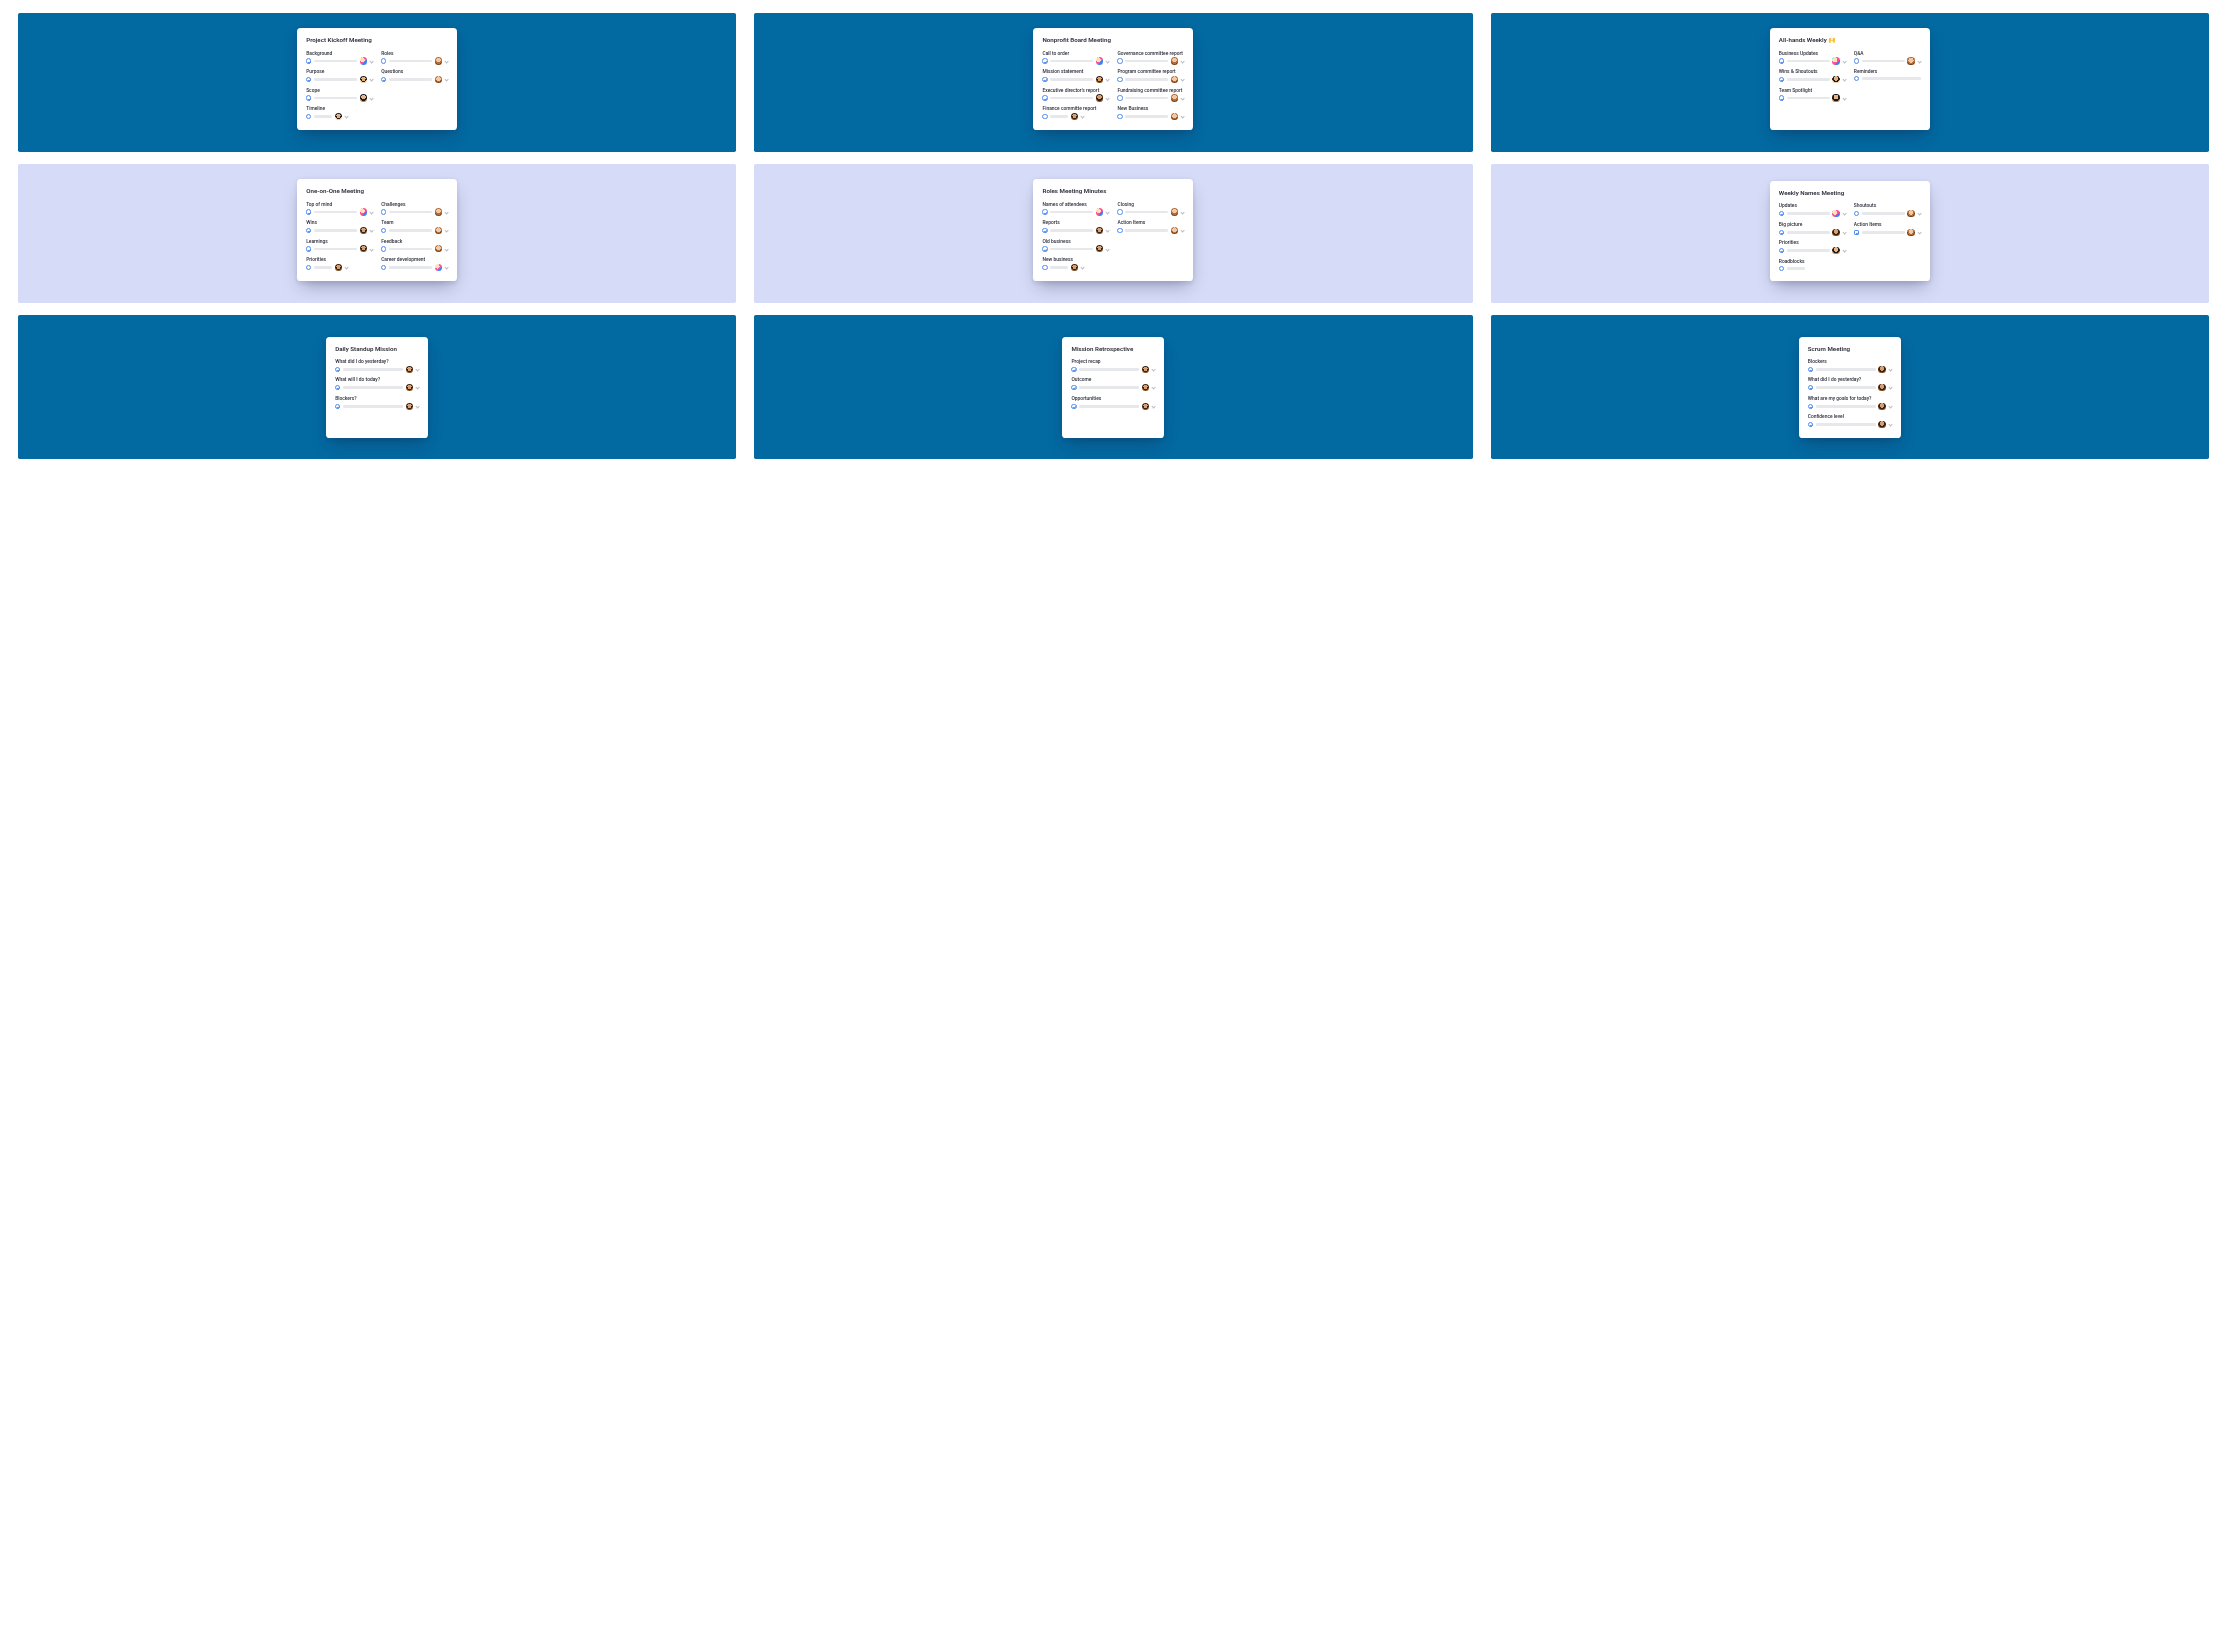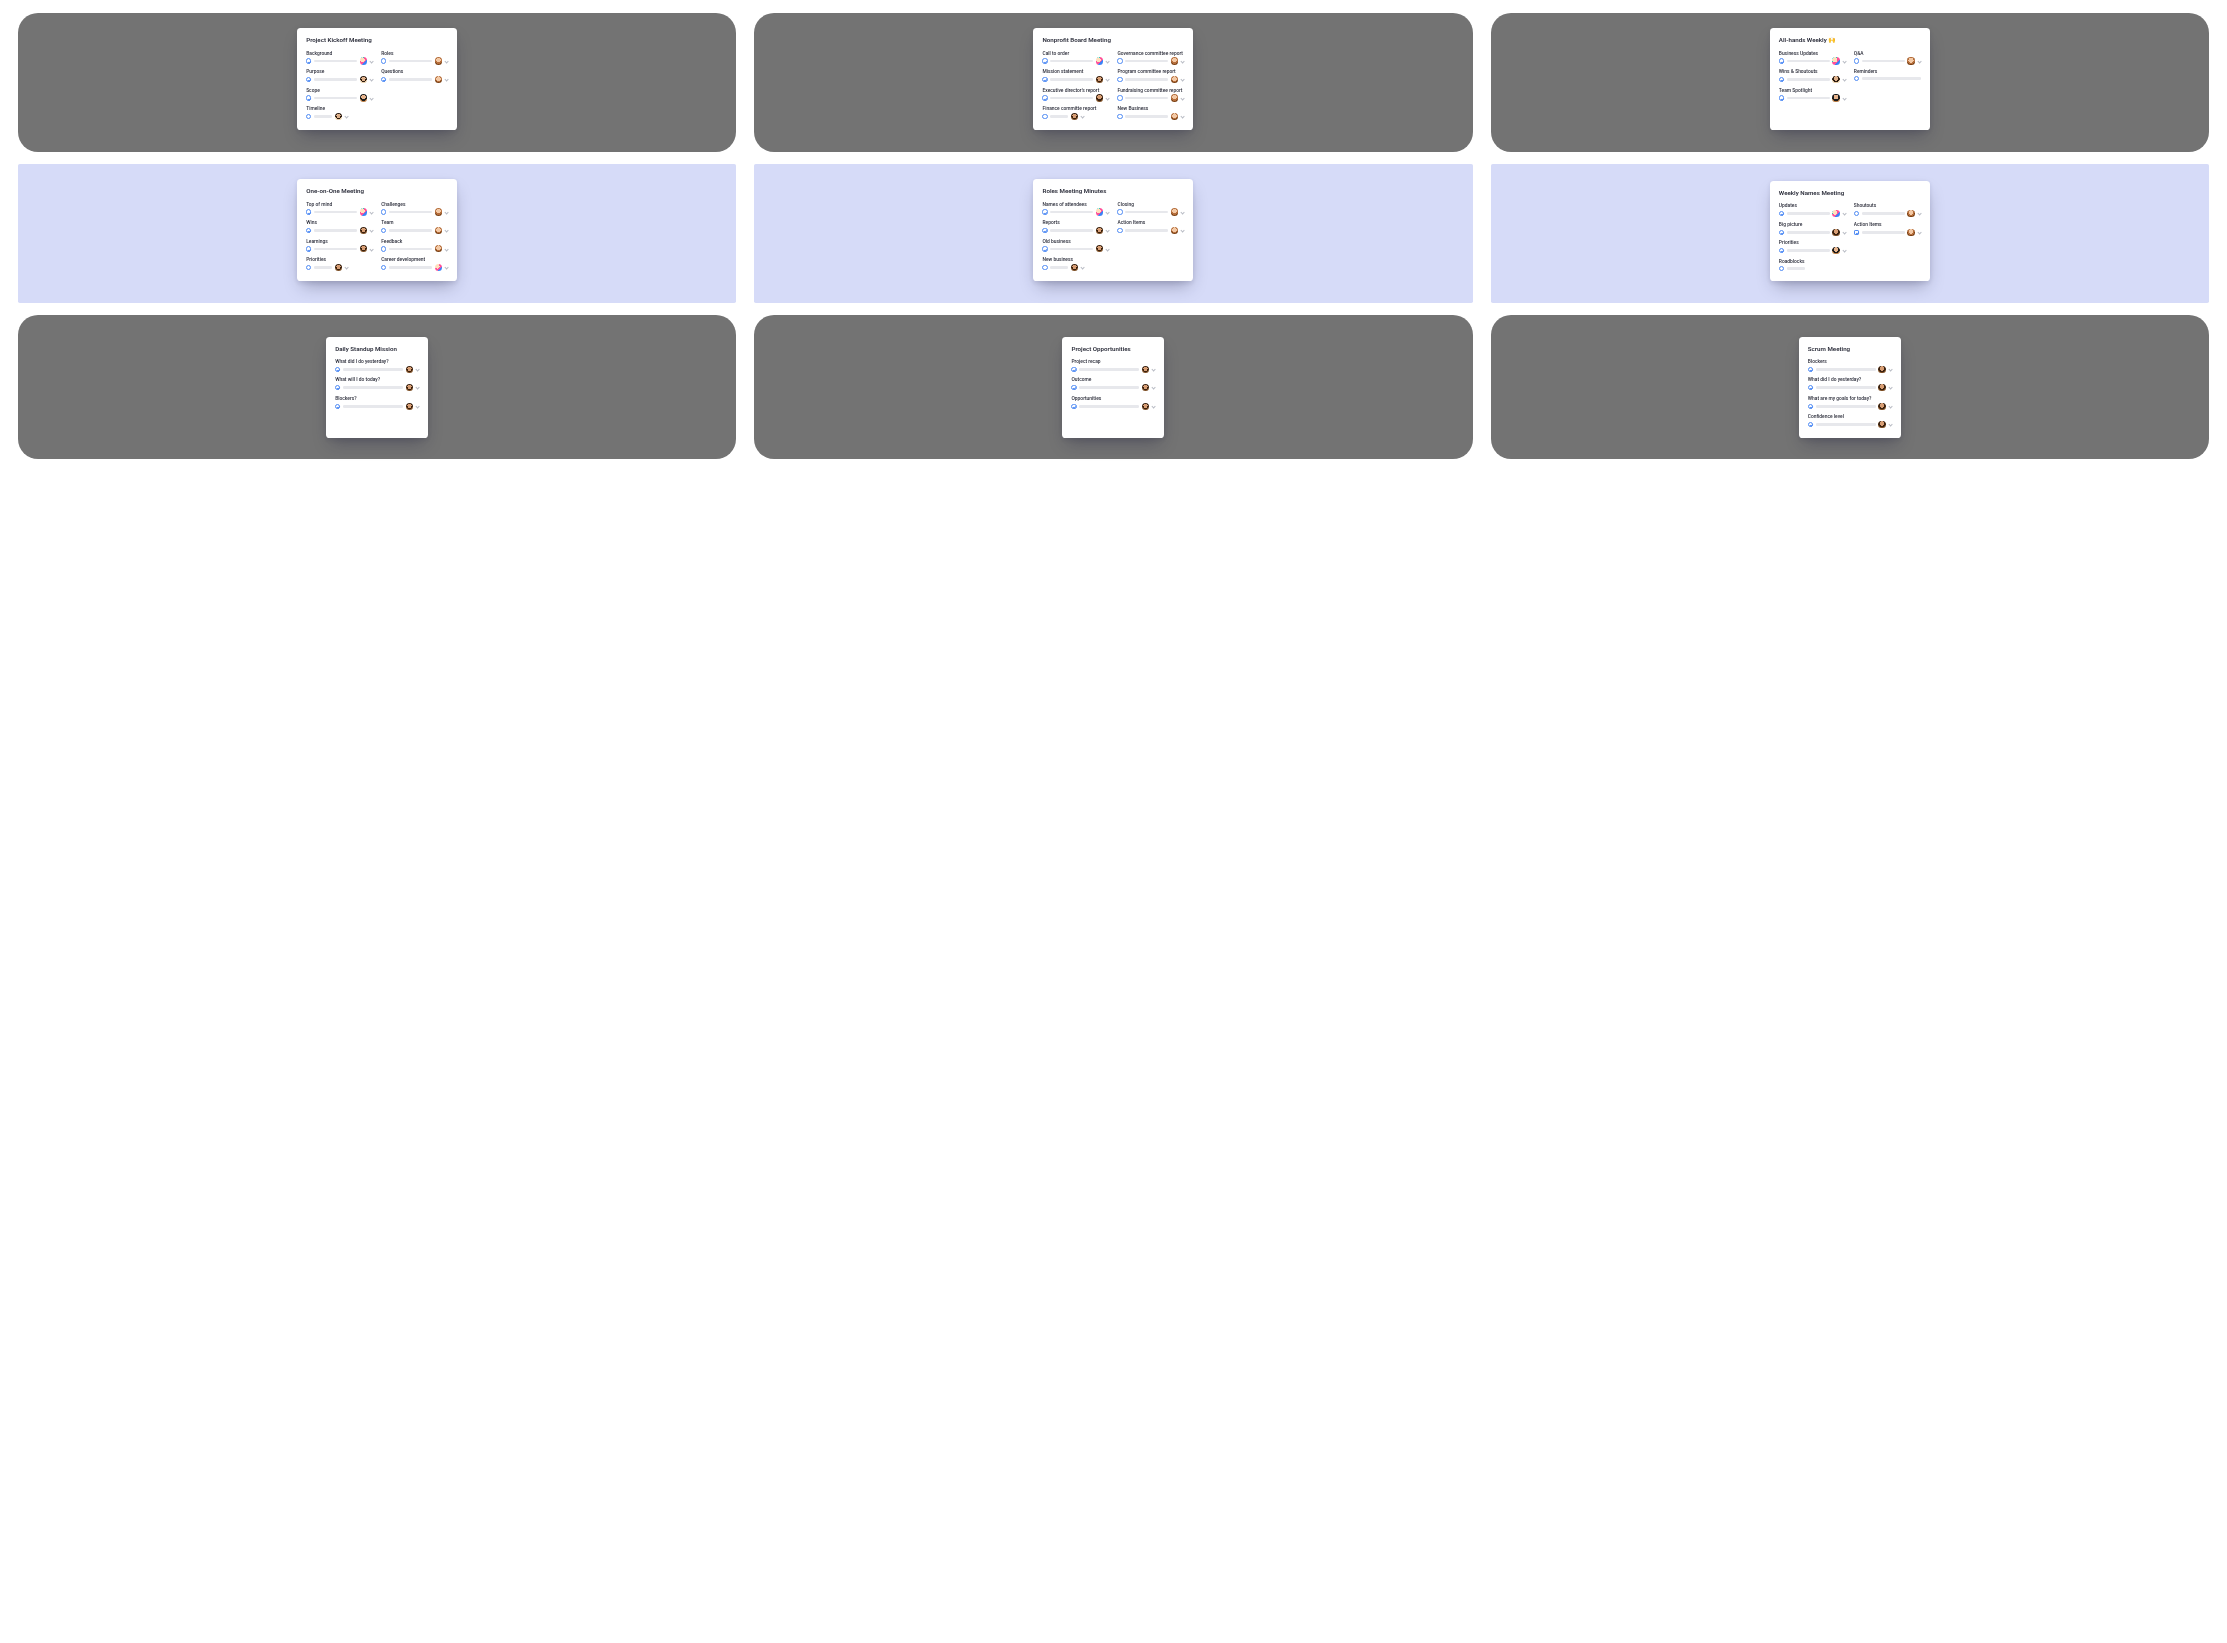--- a/index.html
+++ b/index.html
@@ -12,21 +12,21 @@
     display: grid;
     grid-template-columns: repeat(3, 1fr);
     gap: 12.5px 18px;
   }
   .tile {
     border-radius: 1.8px;
     padding: 15px 13.4px 22px;
     display: flex;
     justify-content: center;
   }
-  .tile.bg-a { background: #737373; border-radius: 20px; }
+  .tile.bg-a { background: #0369a1; }
   .tile.bg-b { background: #D6DBF8; align-items: flex-end; }
   .tile-row-3 { padding-top: 21.4px; padding-bottom: 21.4px; }
   .card {
     background: #fff;
     border-radius: 3.6px;
     box-shadow: 0 8px 16px -4.5px rgba(30,30,60,.35), 0 1.8px 4.5px rgba(30,30,60,.10);
     padding: 8px 9px 6.2px;
     width: 100%;
     max-width: 160px;
   }
@@ -559,21 +559,21 @@
               <span class="bar"></span>
               <span class="avatar av-d"></span>
               <span class="chev"></span>
             </div>
           </div>
         </div>
       </div>
     </div>
     <div class="tile bg-a tile-row-3">
       <div class="card narrow">
-        <div class="card-title">Project Opportunities</div>
+        <div class="card-title">Mission Retrospective</div>
         <div class="col">
           <div class="item">
             <div class="item-title">Project recap</div>
             <div class="row">
               <span class="status done"></span>
               <span class="bar"></span>
               <span class="avatar av-d"></span>
               <span class="chev"></span>
             </div>
           </div>

